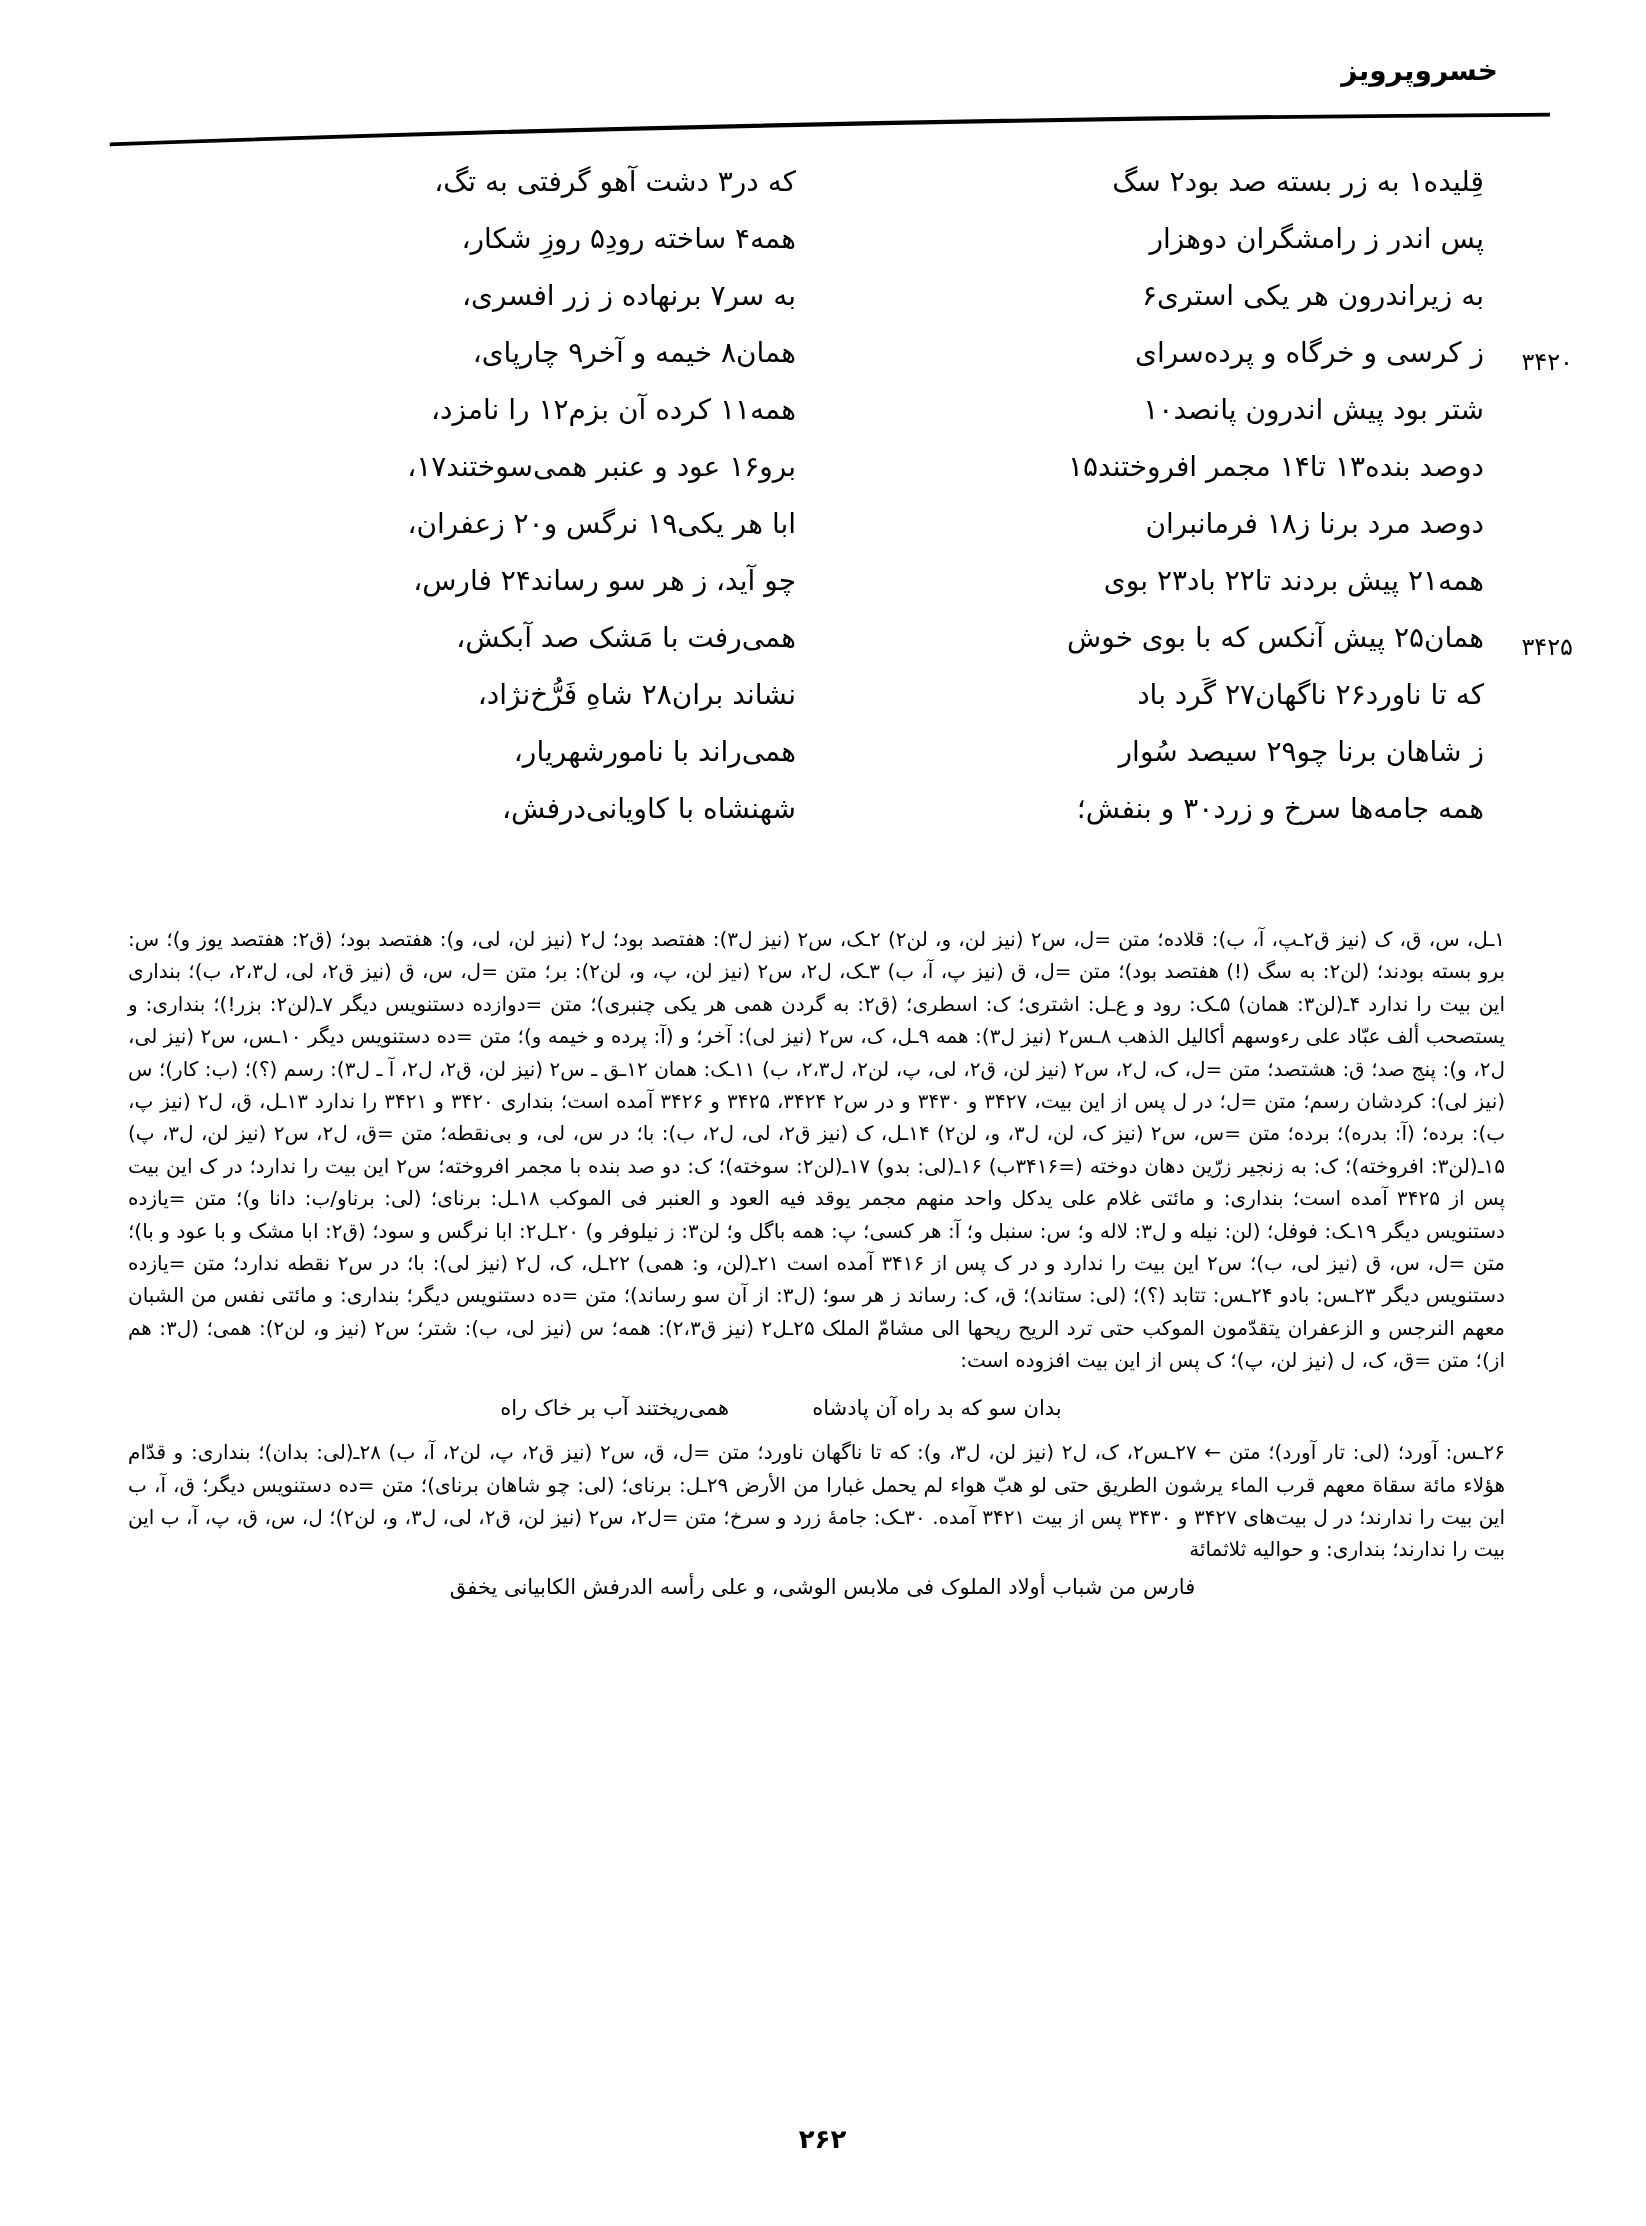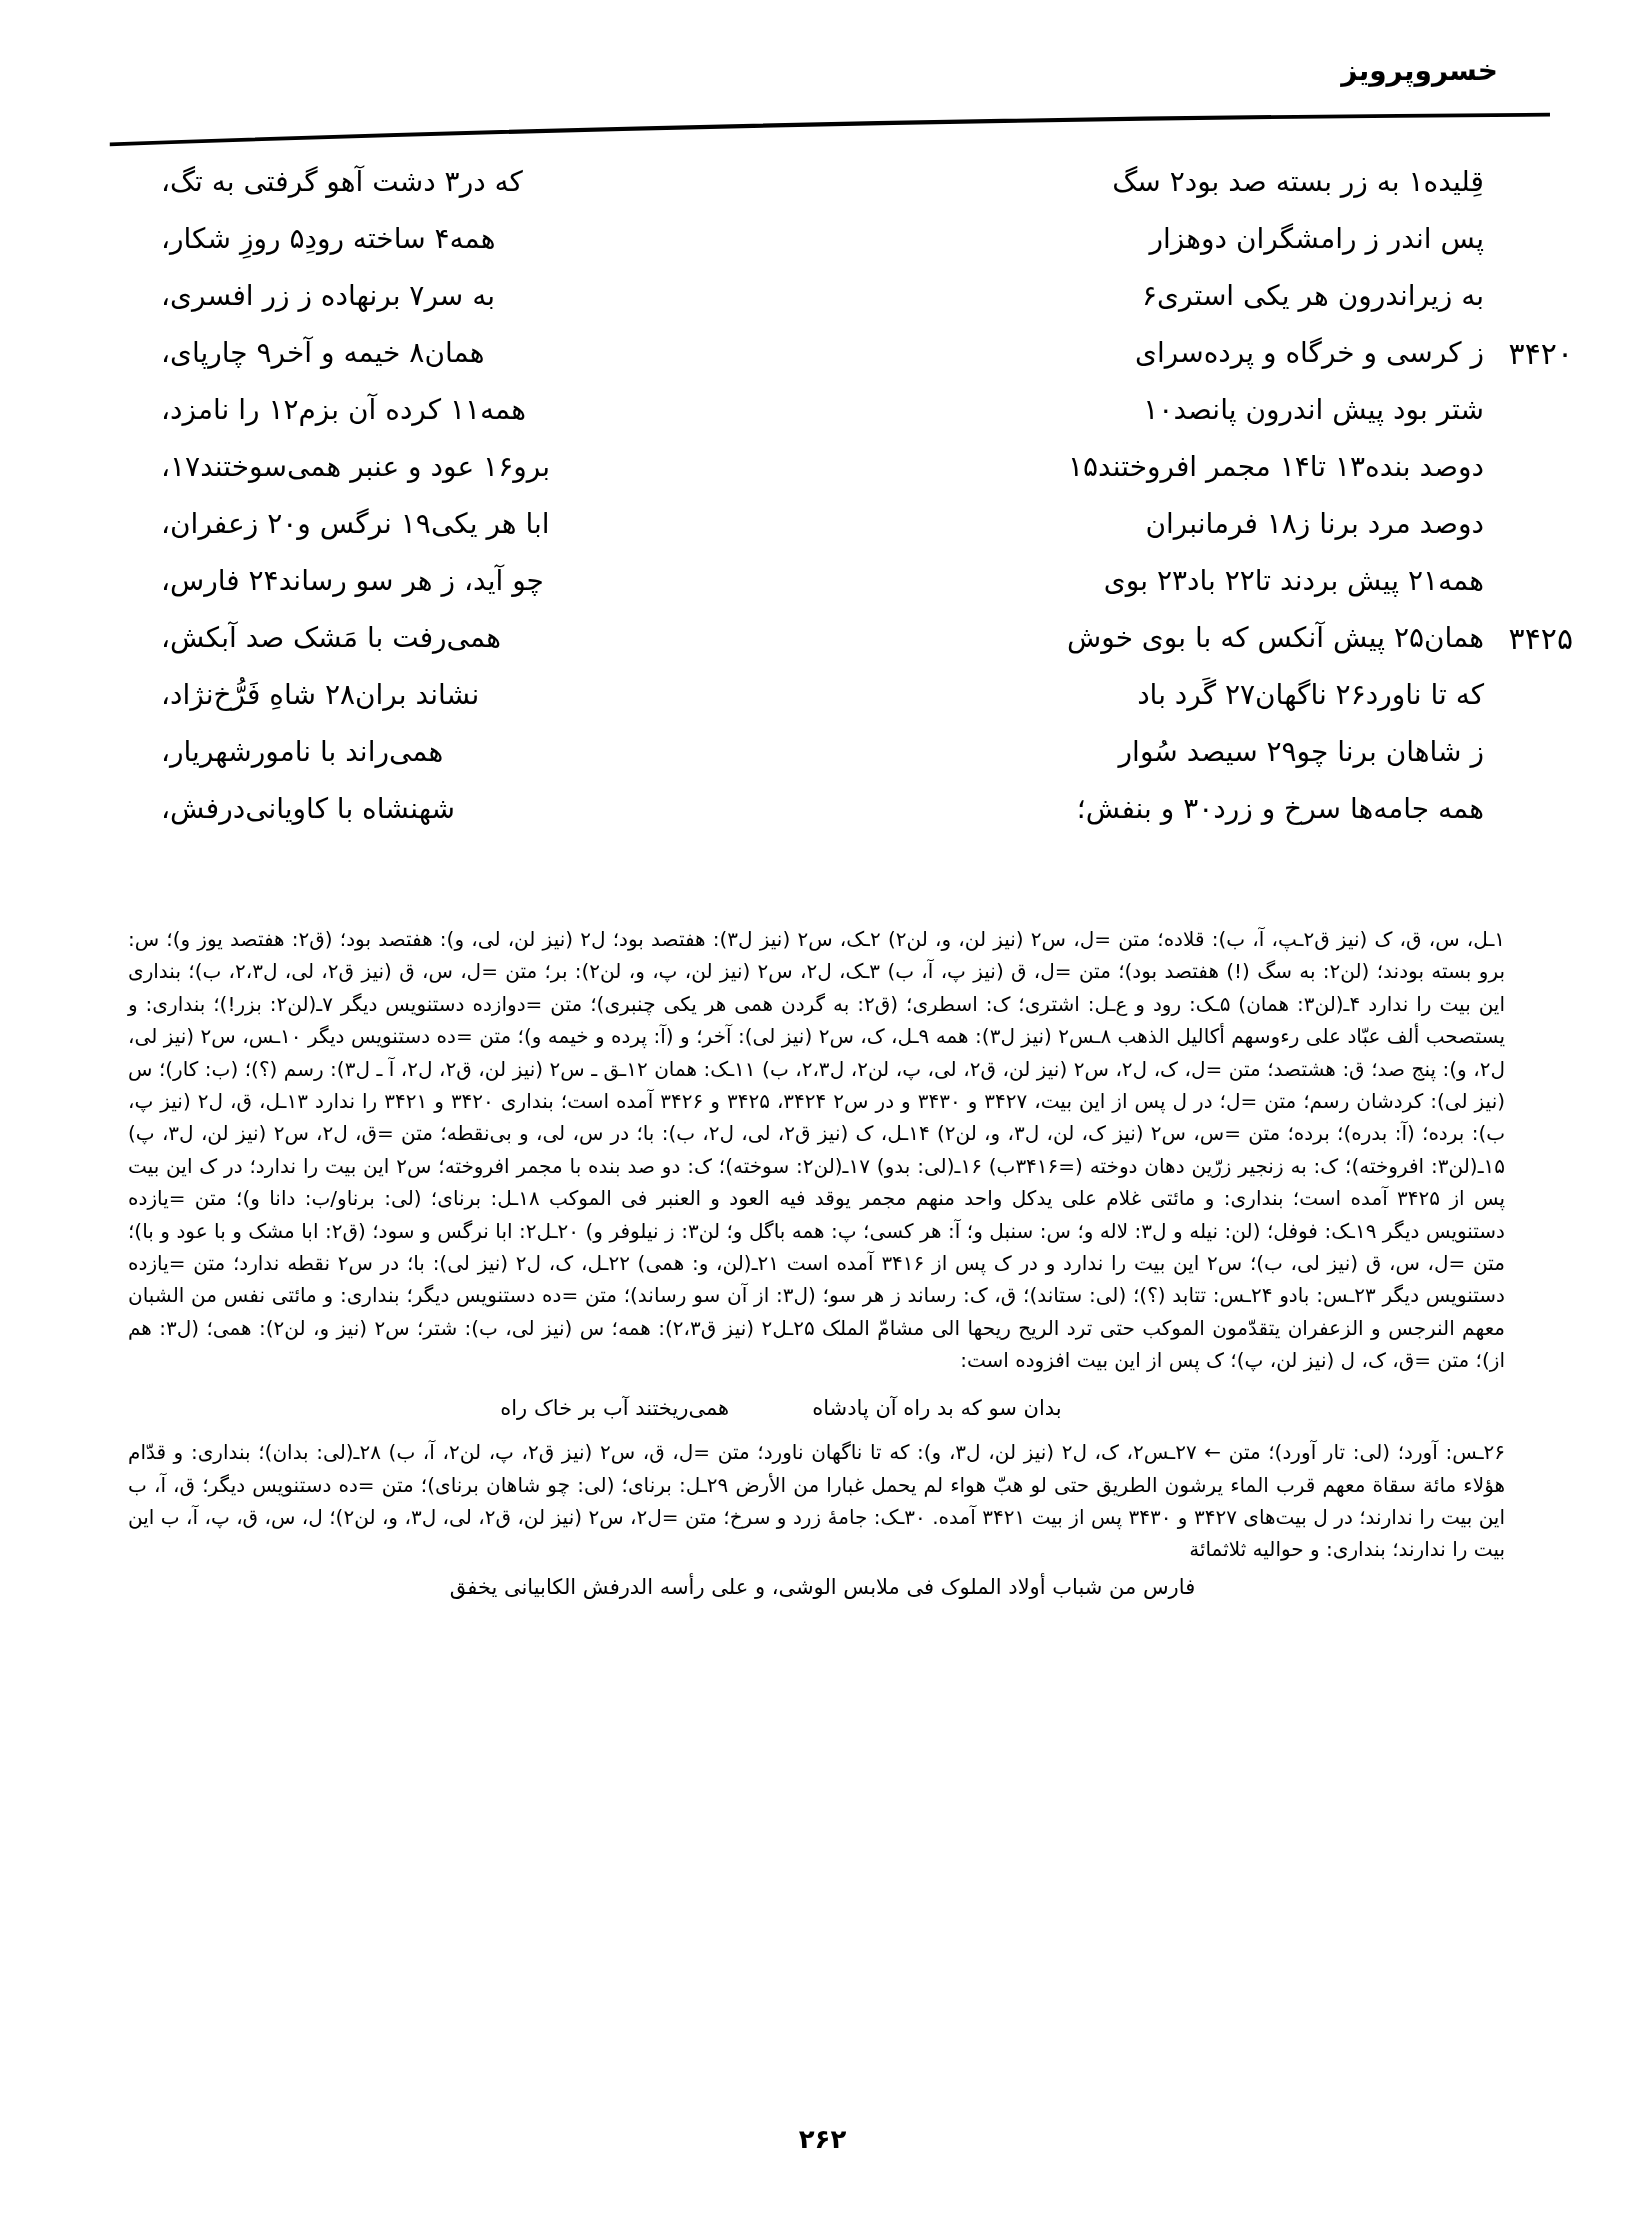--- a/index.html
+++ b/index.html
@@ -63,28 +63,28 @@
     align-items: baseline;
   }
   .hemistich.right {
     width: 52%;
     justify-content: space-between;
     padding-left: 33px;
     box-sizing: border-box;
   }
   .hemistich.left {
     width: 48%;
-    justify-content: flex-end;
+    justify-content: flex-start;
     box-sizing: border-box;
   }
   .num-marker {
     position: absolute;
     right: -89px;
-    top: 0;
-    font-size: 30px;
+    top: 11px;
+    font-size: 24px;
     letter-spacing: -0.9px;
   }
 
   
   .notes {
     position: absolute;
     top: 923px;
     right: 129px;
     left: 129px;
     font-size: 20px;

